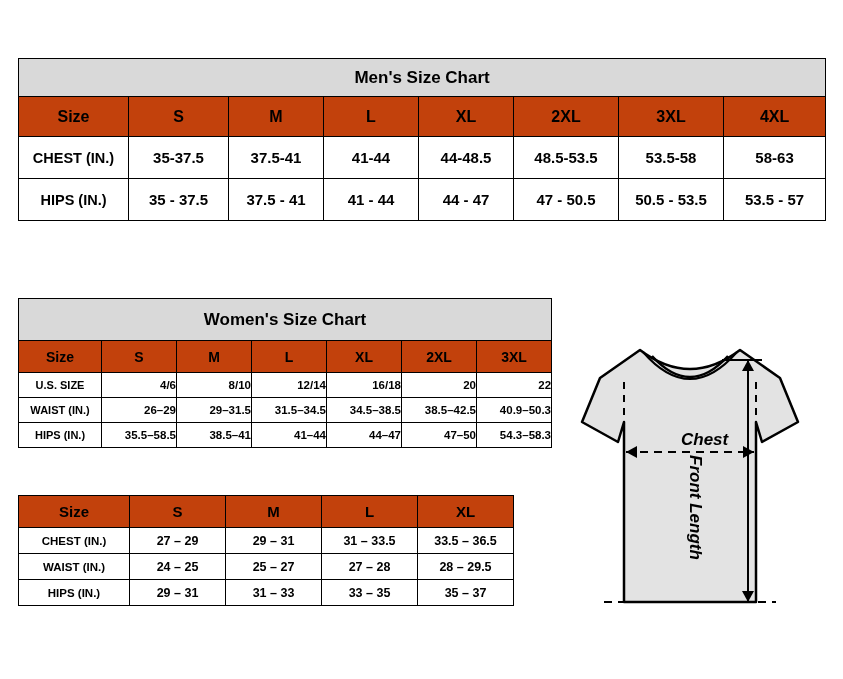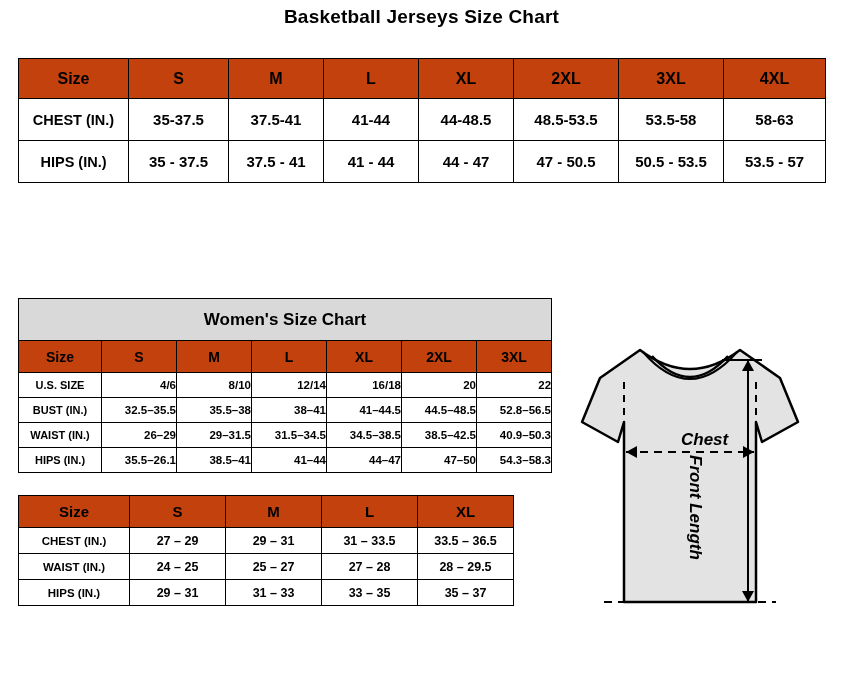--- a/index.html
+++ b/index.html
@@ -103,35 +103,37 @@
     transform: rotate(90deg);
     transform-origin: left top;
     white-space: nowrap;
   }
 </style>
 </head>
 <body>
 
 <div id="page">
 
-  <div class="page-title">Basketball Jerseys Size Chart</div>
 
   <table class="sizechart" id="mens-table">
     <colgroup>
       <col style="width:110px">
         <col style="width:100px">
         <col style="width:95px">
         <col style="width:95px">
       <col style="width:95px">
         <col style="width:105px">
         <col style="width:105px">
         <col style="width:102px">
     </colgroup>
     <tbody>
       <tr>
+        <td class="caption-cell" colspan="8">Men's Size Chart</td>
+      </tr>
+      <tr>
         <td class="hdr-cell">Size</td>
         <td class="hdr-cell">S</td>
         <td class="hdr-cell">M</td>
         <td class="hdr-cell">L</td>
         <td class="hdr-cell">XL</td>
         <td class="hdr-cell">2XL</td>
         <td class="hdr-cell">3XL</td>
         <td class="hdr-cell">4XL</td>
       </tr>
       <tr>
@@ -183,40 +185,31 @@
       <tr>
         <td class="rowlabel">U.S. SIZE</td>
         <td class="datacell">4/6</td>
         <td class="datacell">8/10</td>
         <td class="datacell">12/14</td>
         <td class="datacell">16/18</td>
         <td class="datacell">20</td>
         <td class="datacell">22</td>
       </tr>
       <tr>
-        <td class="rowlabel">BUST (IN.)</td>
-        <td class="datacell">32.5–35.5</td>
-        <td class="datacell">35.5–38</td>
-        <td class="datacell">38–41</td>
-        <td class="datacell">41–44.5</td>
-        <td class="datacell">44.5–48.5</td>
-        <td class="datacell">52.8–56.5</td>
-      </tr>
-      <tr>
         <td class="rowlabel">WAIST (IN.)</td>
         <td class="datacell">26–29</td>
         <td class="datacell">29–31.5</td>
         <td class="datacell">31.5–34.5</td>
         <td class="datacell">34.5–38.5</td>
         <td class="datacell">38.5–42.5</td>
         <td class="datacell">40.9–50.3</td>
       </tr>
       <tr>
         <td class="rowlabel">HIPS (IN.)</td>
-        <td class="datacell">35.5–26.1</td>
+        <td class="datacell">35.5–58.5</td>
         <td class="datacell">38.5–41</td>
         <td class="datacell">41–44</td>
         <td class="datacell">44–47</td>
         <td class="datacell">47–50</td>
         <td class="datacell">54.3–58.3</td>
       </tr>
     </tbody>
   </table>
 
   <table class="sizechart" id="youth-table">

